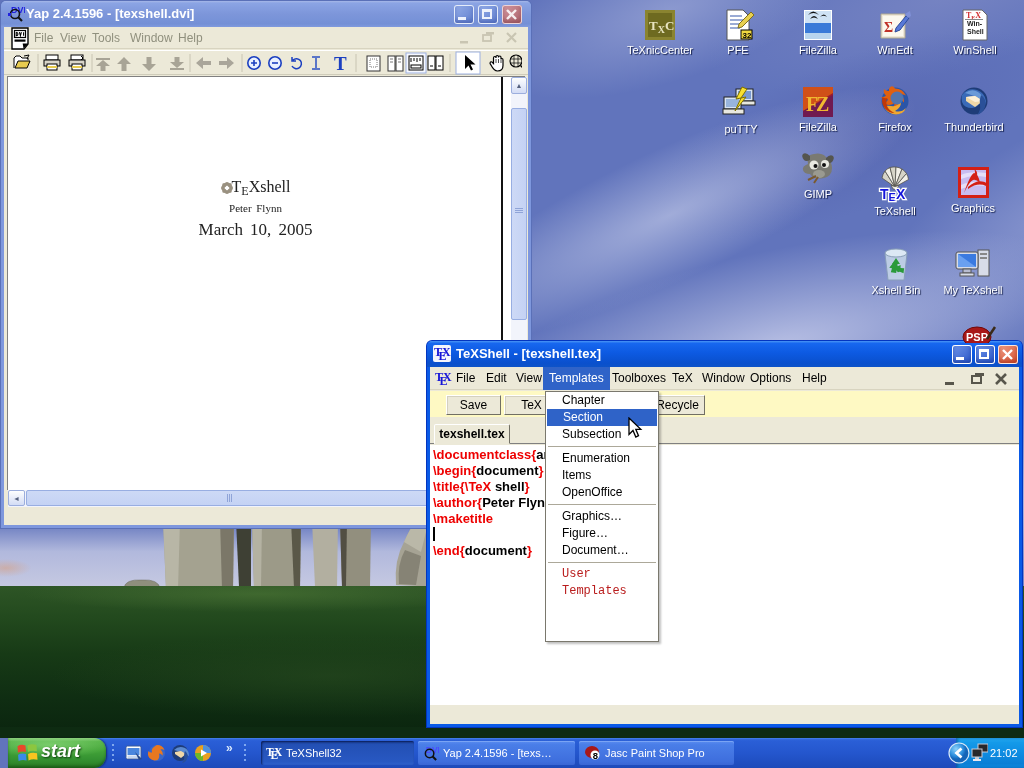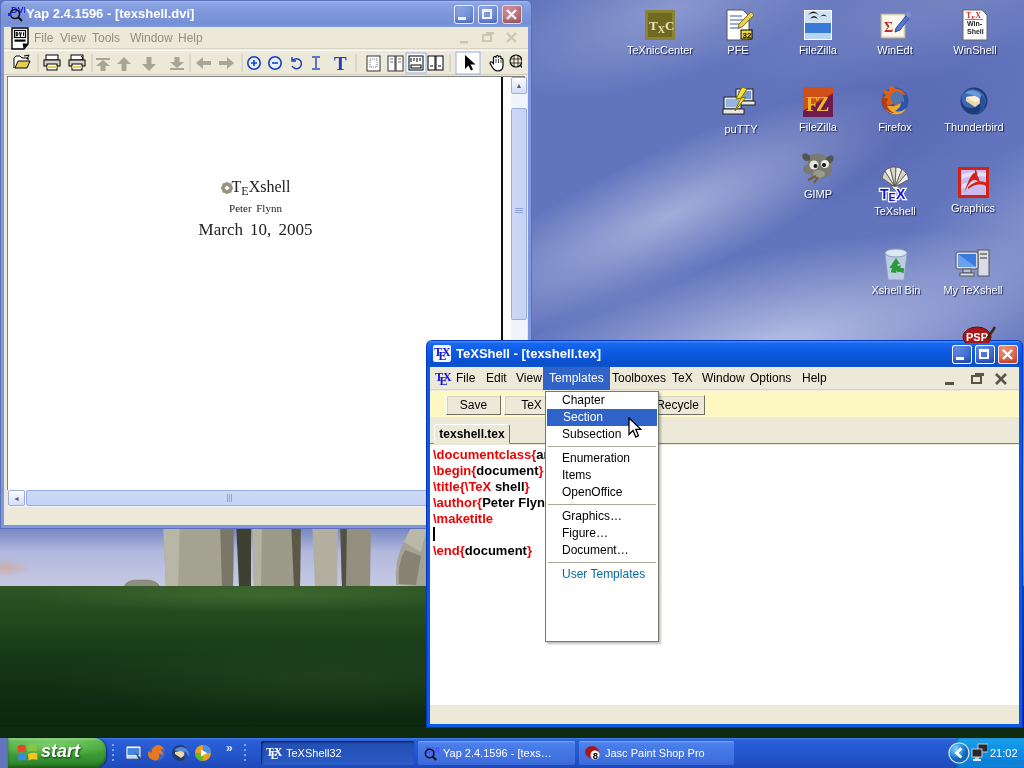--- a/index.html
+++ b/index.html
@@ -529,21 +529,21 @@
     <div class="dd-item">Subsection</div>
     <div class="dd-sep"></div>
     <div class="dd-item">Enumeration</div>
     <div class="dd-item">Items</div>
     <div class="dd-item">OpenOffice</div>
     <div class="dd-sep"></div>
     <div class="dd-item">Graphics…</div>
     <div class="dd-item">Figure…</div>
     <div class="dd-item">Document…</div>
     <div class="dd-sep"></div>
-    <div class="dd-item" style="color:#0369a1;">User Templates</div>
+    <div class="dd-item" style="color:#b91c1c;font-family:Liberation Mono, monospace;">User Templates</div>
   </div>
   <svg class="abs" style="left:628px; top:417px; z-index:50;" width="16" height="24" viewBox="0 0 16 24">
     <path d="M1 1 L1 17.5 L5 13.5 L7.8 20 L10.5 18.7 L7.8 12.3 L12.8 12.3 Z" fill="#fff" stroke="#000" stroke-width="1.3"></path>
   </svg>
 
   <div class="abs" id="taskbar">
     <div id="start">
       <svg style="position:absolute;left:9px;top:5px;" width="21" height="20" viewBox="0 0 21 20">
         <g transform="rotate(-4 10 10)">
           <path d="M1 2.5 Q5 .5 9 2.5 L9 9 Q5 7.5 1 9 Z" fill="#e8482a"></path>

